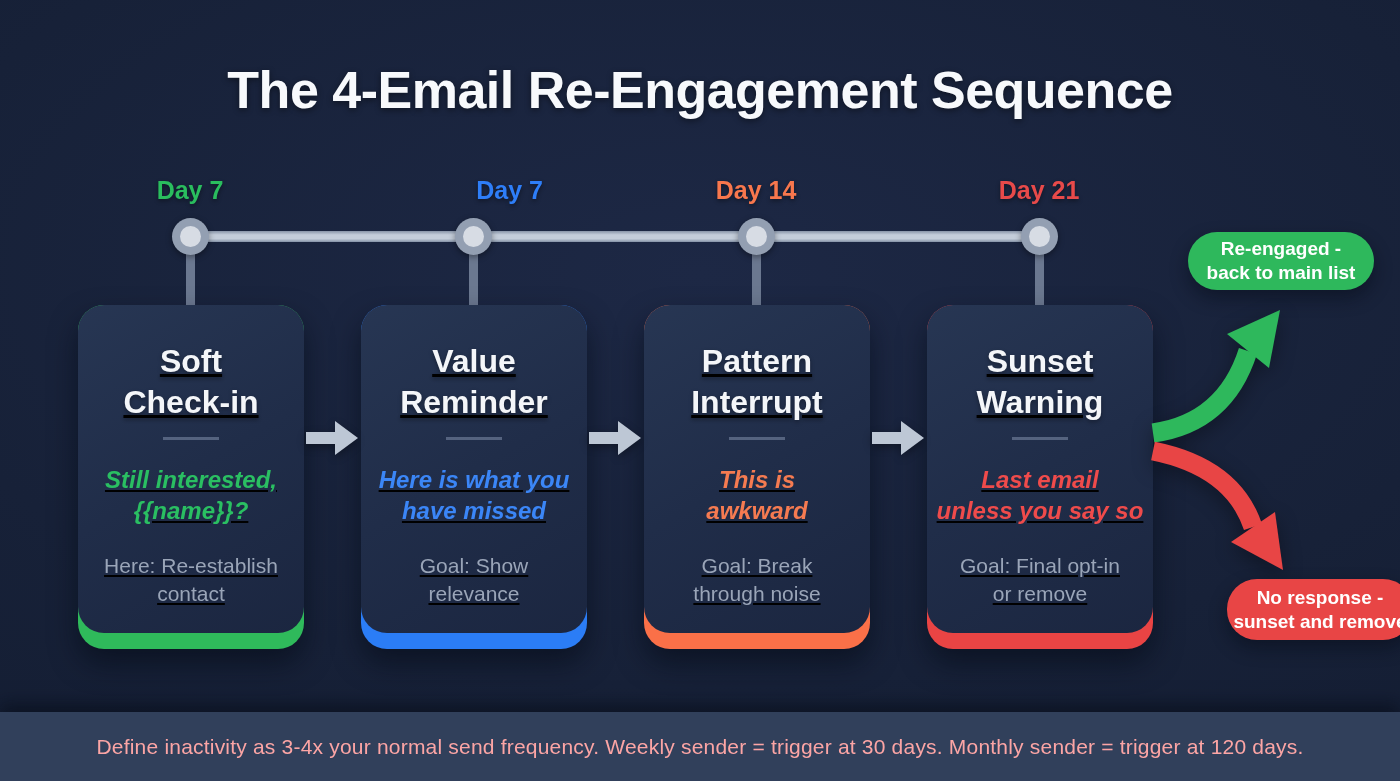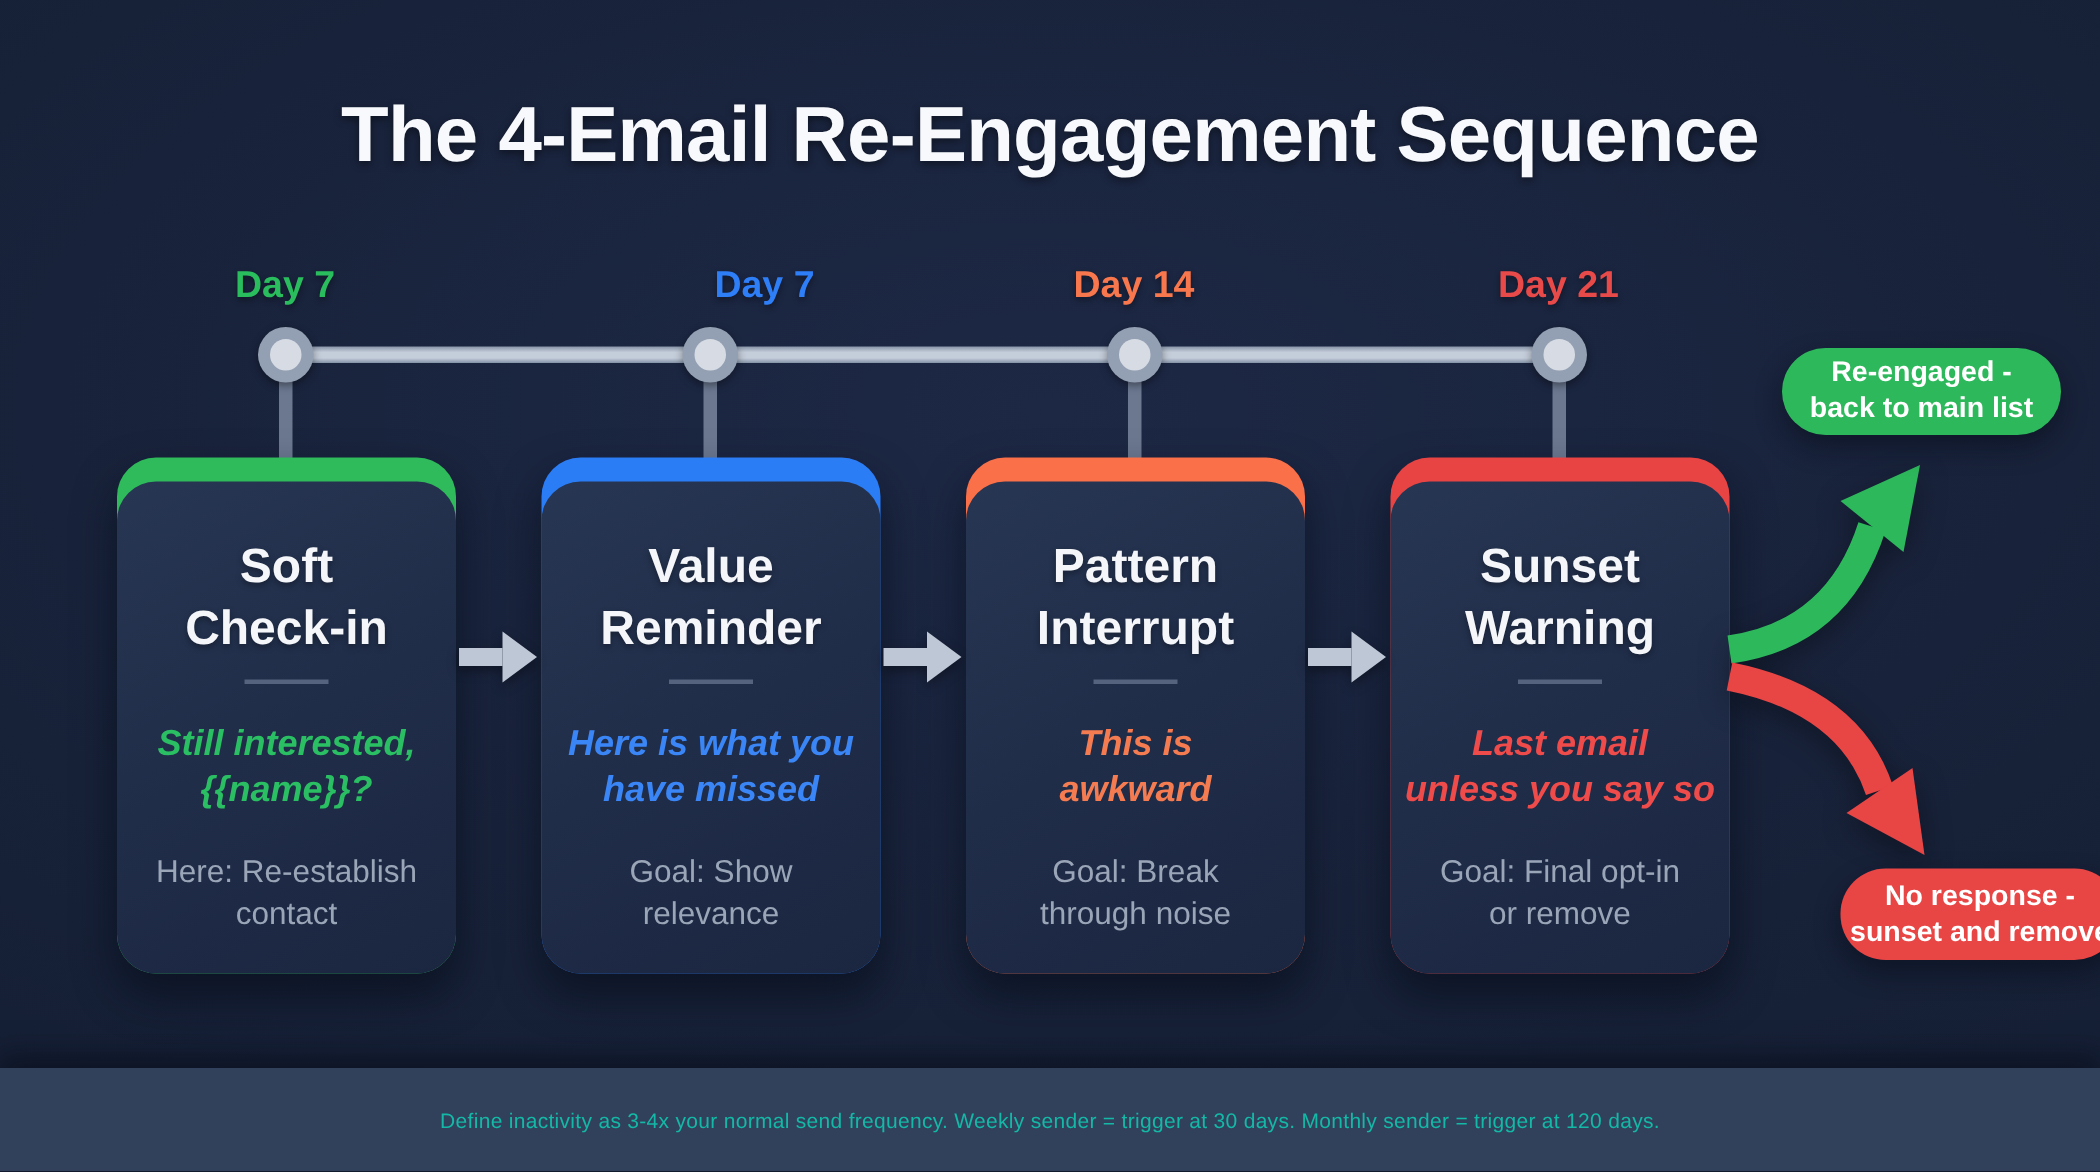--- a/index.html
+++ b/index.html
@@ -55,22 +55,22 @@
     font-size: 25px;
     font-weight: bold;
     text-shadow: 0 2px 4px rgba(0,0,0,0.4);
   }
   
   .card {
     position: absolute;
     top: 305px;
     width: 226px; height: 344px;
     border-radius: 26px;
-    padding-top: 16px;
     box-shadow: 0 14px 28px rgba(4, 9, 20, 0.55);
+    text-decoration: underline;
   }
   .card-body {
     width: 100%; height: 328px;
     border-radius: 26px;
     background: linear-gradient(150deg, #273653 0%, #202d49 50%, #1b2640 100%);
     display: flex;
     flex-direction: column;
     align-items: center;
     padding-top: 36px;
     text-align: center;
@@ -143,22 +143,22 @@
   
   .footer-bar {
     position: absolute;
     left: 0; bottom: 0;
     width: 100%; height: 69px;
     background: #31405b;
     box-shadow: 0 -8px 16px rgba(6, 11, 22, 0.55);
     display: flex; align-items: center; justify-content: center;
   }
   .footer-note {
-    font-size: 14px;
-    color: #14b8a6;
+    font-size: 21px;
+    color: #fca5a5;
     letter-spacing: 0.2px;
   }
 </style>
 </head>
 <body>
 
 <div class="stage">
 
   <h1 class="page-title">The 4-Email Re-Engagement Sequence</h1>
 

